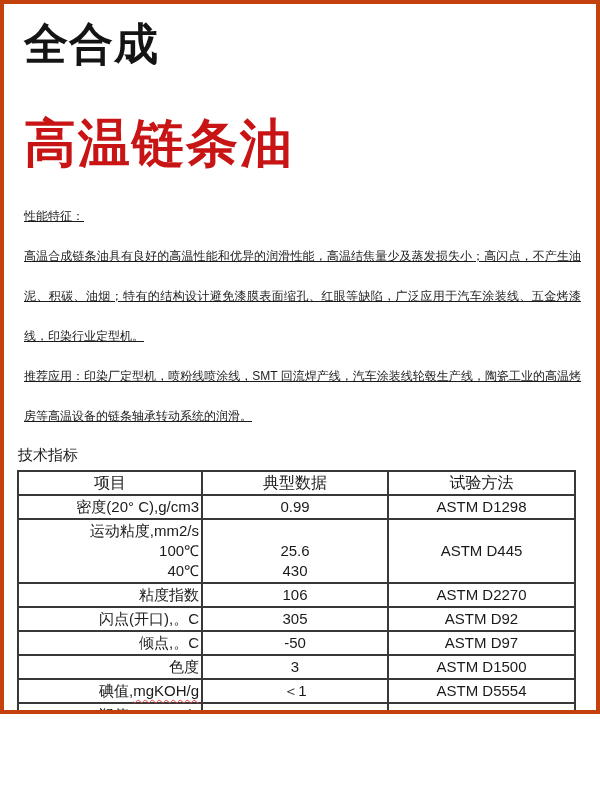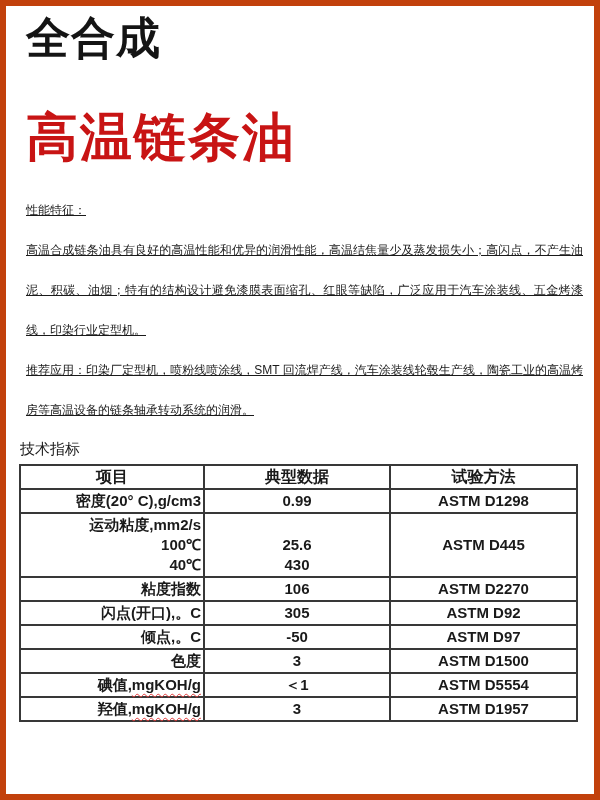--- a/index.html
+++ b/index.html
@@ -1,25 +1,25 @@
 <!DOCTYPE html>
 <html><head>
 <meta charset="utf-8">
 <style>
   * { margin: 0; padding: 0; box-sizing: border-box; }
   html, body { background: #ffffff; }
   body { font-family: "Liberation Sans", sans-serif; }
   .page {
     position: relative;
     width: 600px;
-    height: 800px;
+    height: 714px;
     background: #ffffff;
-    border: 6px solid #c2410c;
+    border: 4px solid #c2410c;
     overflow: hidden;
-    padding: 6px 22px 0 20px;
+    padding: 14px 22px 0 20px;
   }
   .title-black {
     font-size: 44px;
     font-weight: 900;
     color: #141414;
     line-height: 52px;
     letter-spacing: 1px;
   }
   .title-red {
     font-size: 52px;
@@ -50,21 +50,21 @@
   table.specs {
     margin-top: 5px;
     margin-left: -7px;
     width: 557px;
     border-collapse: collapse;
     table-layout: fixed;
   }
   table.specs td, table.specs th {
     border: 2px solid #383838;
     font-size: 15px;
-    font-weight: bold;
+    font-weight: normal;
     color: #1a1a1a;
     line-height: 20px;
     vertical-align: middle;
     padding: 1px 2px;
   }
   table.specs th { height: 22px; text-align: center; font-size: 16px; }
   table.specs td { height: 20px; }
   col.c1 { width: 184px; }
   col.c2 { width: 186px; }
   col.c3 { width: 187px; }

